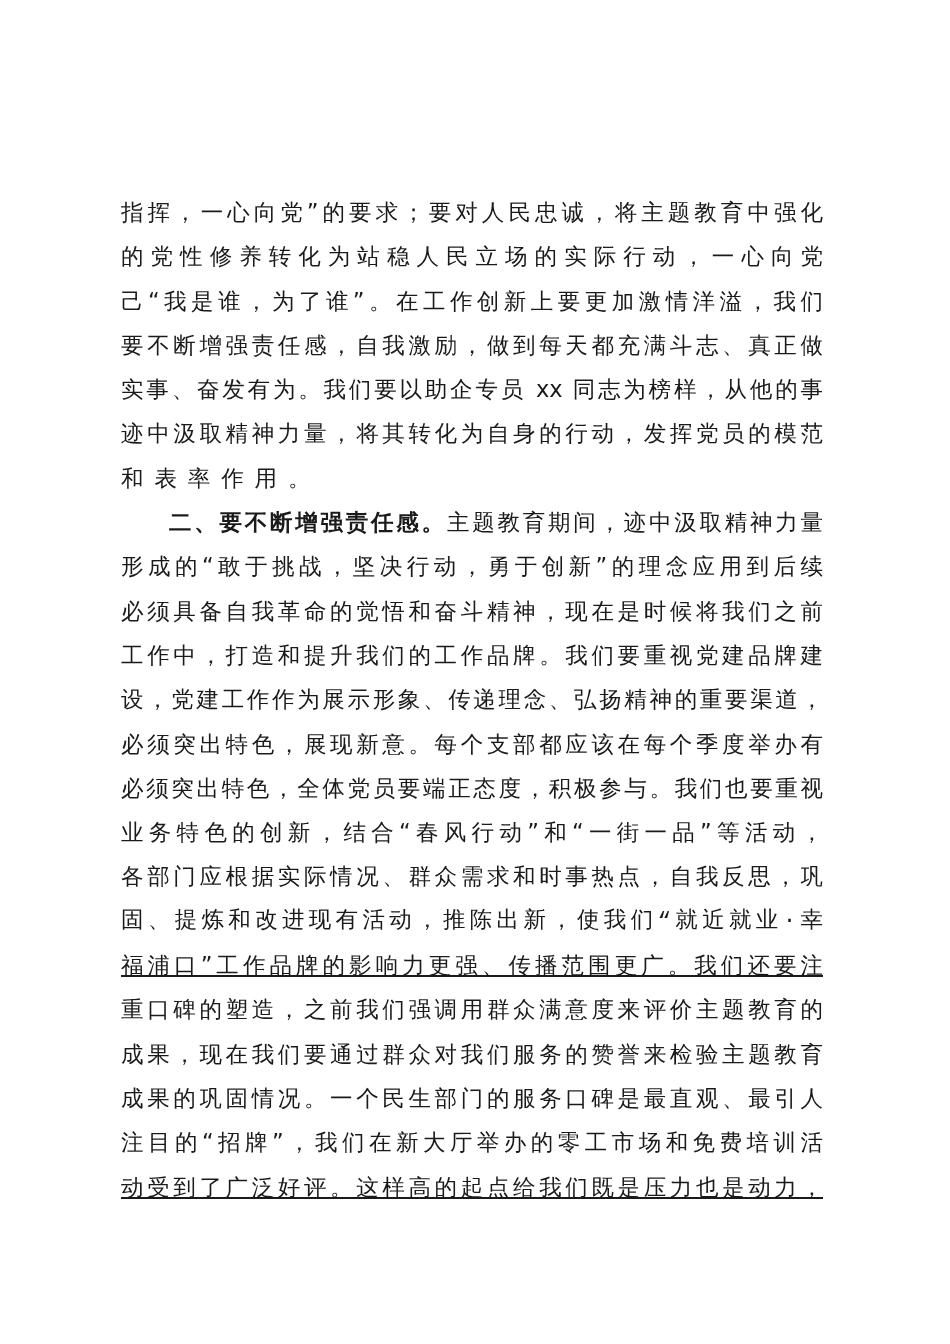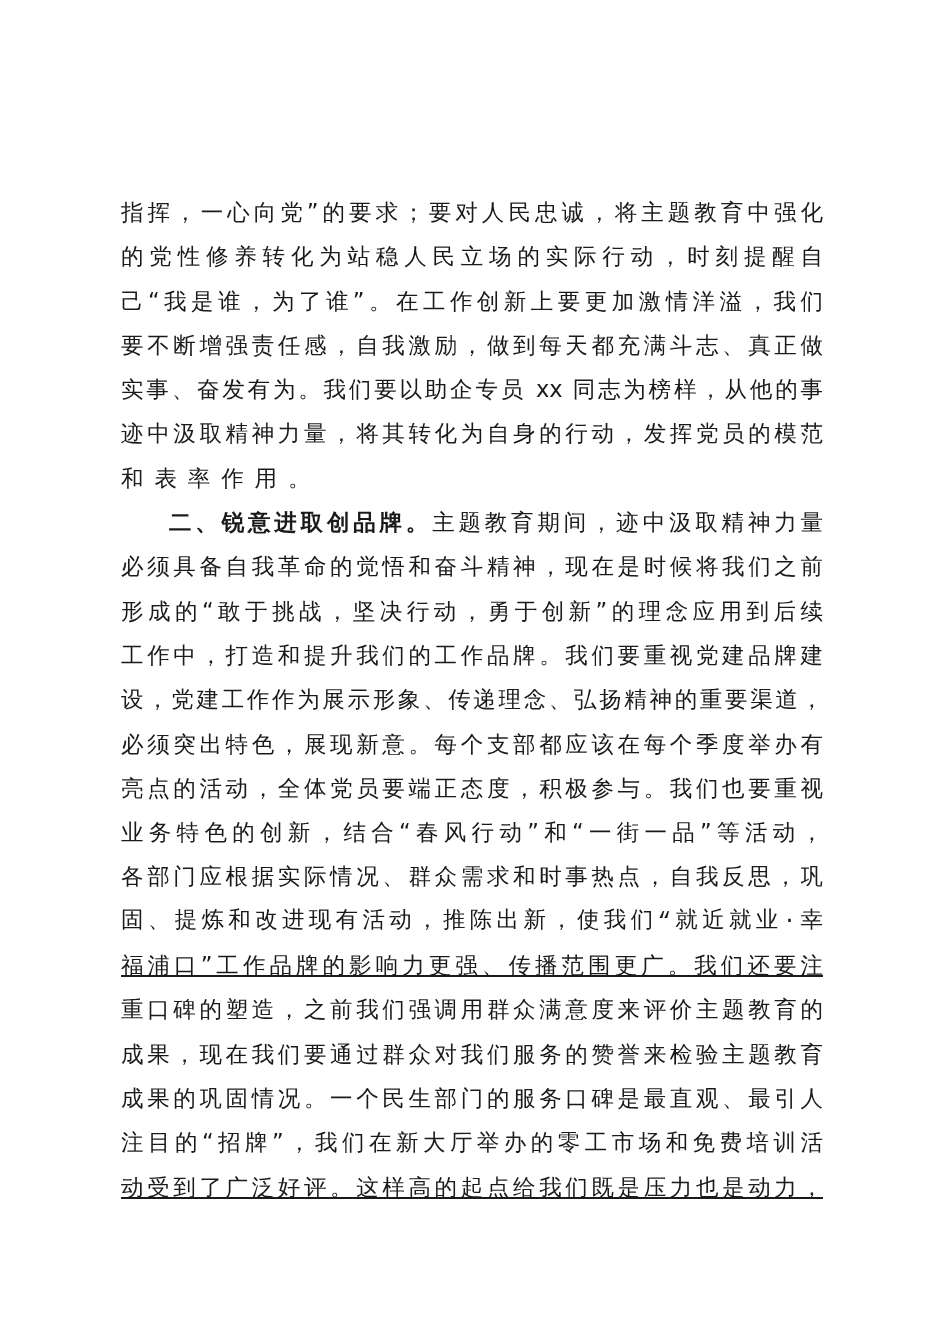--- a/index.html
+++ b/index.html
@@ -26,36 +26,36 @@
   .line .run { }
 </style>
 </head>
 <body>
 
 <div class="page">
   <div class="text-block">
 
     <div>
       <div class="line" style="letter-spacing: 0px;">指挥，一心向党”的要求；要对人民忠诚，将主题教育中强化</div>
-      <div class="line" style="letter-spacing: 0px;">的党性修养转化为站稳人民立场的实际行动，时刻提醒自</div>
+      <div class="line" style="letter-spacing: 0px;">的党性修养转化为站稳人民立场的实际行动，一心向党</div>
       <div class="line" style="letter-spacing: 0px;">己“我是谁，为了谁”。在工作创新上要更加激情洋溢，我们</div>
       <div class="line" style="letter-spacing: 0px;">要不断增强责任感，自我激励，做到每天都充满斗志、真正做</div>
       <div class="line" style="letter-spacing: 0px;">实事、奋发有为。我们要以助企专员 xx 同志为榜样，从他的事</div>
       <div class="line" style="letter-spacing: 0px;">迹中汲取精神力量，将其转化为自身的行动，发挥党员的模范</div>
       <div class="line last">和表率作用。</div>
     </div>
 
     <div>
-      <div class="line indent"><span class="heading">二、锐意进取创品牌。</span><span class="run">主题教育期间，迹中汲取精神力量</span></div>
+      <div class="line indent"><span class="heading">二、要不断增强责任感。</span><span class="run">主题教育期间，迹中汲取精神力量</span></div>
+      <div class="line" style="letter-spacing: 0px;">形成的“敢于挑战，坚决行动，勇于创新”的理念应用到后续</div>
       <div class="line" style="letter-spacing: 0px;">必须具备自我革命的觉悟和奋斗精神，现在是时候将我们之前</div>
-      <div class="line" style="letter-spacing: 0px;">形成的“敢于挑战，坚决行动，勇于创新”的理念应用到后续</div>
       <div class="line" style="letter-spacing: 0px;">工作中，打造和提升我们的工作品牌。我们要重视党建品牌建</div>
       <div class="line" style="letter-spacing: 0px;">设，党建工作作为展示形象、传递理念、弘扬精神的重要渠道，</div>
       <div class="line" style="letter-spacing: 0px;">必须突出特色，展现新意。每个支部都应该在每个季度举办有</div>
-      <div class="line" style="letter-spacing: 0px;">亮点的活动，全体党员要端正态度，积极参与。我们也要重视</div>
+      <div class="line" style="letter-spacing: 0px;">必须突出特色，全体党员要端正态度，积极参与。我们也要重视</div>
       <div class="line" style="letter-spacing: 0px;">业务特色的创新，结合“春风行动”和“一街一品”等活动，</div>
       <div class="line" style="letter-spacing: 0px;">各部门应根据实际情况、群众需求和时事热点，自我反思，巩</div>
       <div class="line" style="letter-spacing: 0px; font-family: Liberation Mono, monospace;">固、提炼和改进现有活动，推陈出新，使我们“就近就业·幸</div>
       <div class="line" style="letter-spacing: 0px; text-decoration: underline;">福浦口”工作品牌的影响力更强、传播范围更广。我们还要注</div>
       <div class="line" style="letter-spacing: 0px;">重口碑的塑造，之前我们强调用群众满意度来评价主题教育的</div>
       <div class="line" style="letter-spacing: 0px;">成果，现在我们要通过群众对我们服务的赞誉来检验主题教育</div>
       <div class="line" style="letter-spacing: 0px;">成果的巩固情况。一个民生部门的服务口碑是最直观、最引人</div>
       <div class="line" style="letter-spacing: 0px;">注目的“招牌”，我们在新大厅举办的零工市场和免费培训活</div>
       <div class="line" style="letter-spacing: 0px; text-decoration: underline;">动受到了广泛好评。这样高的起点给我们既是压力也是动力，</div>
     </div>

